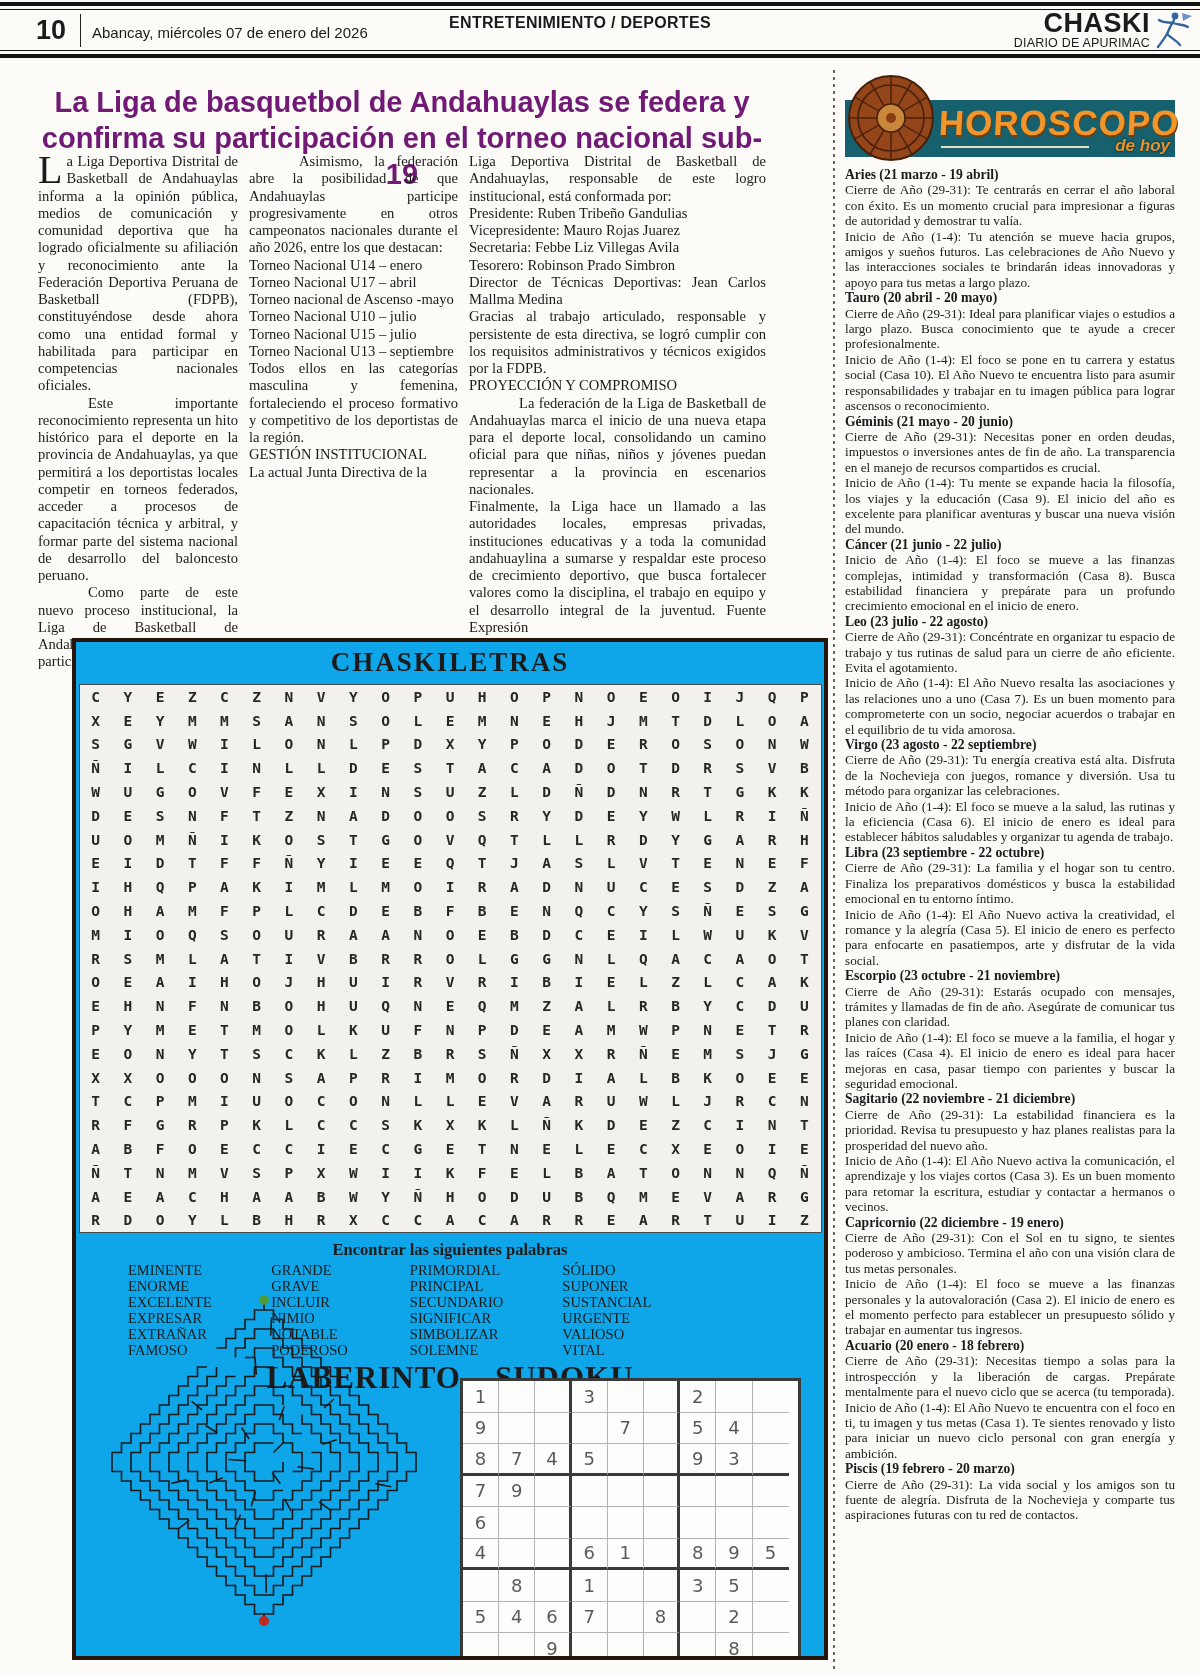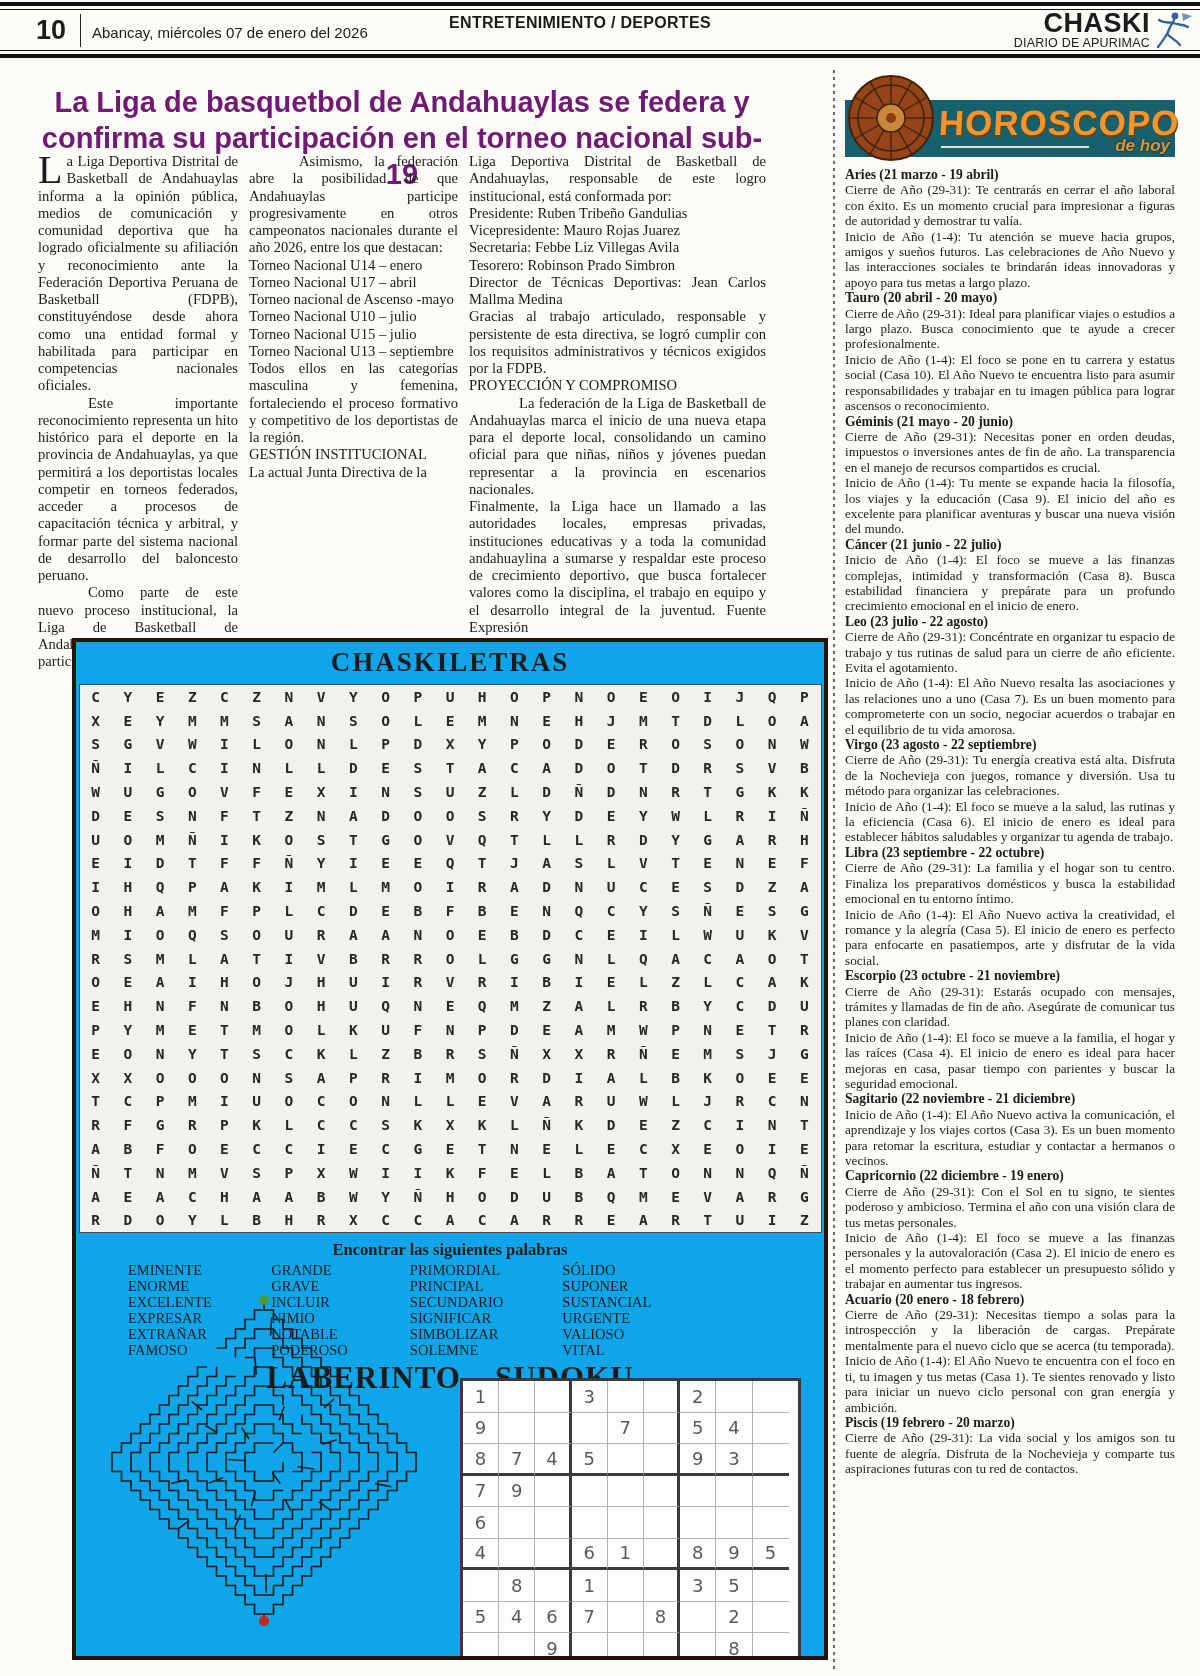--- a/index.html
+++ b/index.html
@@ -903,20 +903,21 @@
           <p>Cierre de Año (29-31): La familia y el hogar son tu centro. Finaliza los preparativos domésticos y busca la estabilidad emocional en tu entorno íntimo.</p>
           <p>Inicio de Año (1-4): El Año Nuevo activa la creatividad, el romance y la alegría (Casa 5). El inicio de enero es perfecto para enfocarte en pasatiempos, arte y disfrutar de la vida social.</p>
         </div>
         <div class="sign">
           <h4>Escorpio (23 octubre - 21 noviembre)</h4>
           <p>Cierre de Año (29-31): Estarás ocupado con mensajes, trámites y llamadas de fin de año. Asegúrate de comunicar tus planes con claridad.</p>
           <p>Inicio de Año (1-4): El foco se mueve a la familia, el hogar y las raíces (Casa 4). El inicio de enero es ideal para hacer mejoras en casa, pasar tiempo con parientes y buscar la seguridad emocional.</p>
         </div>
         <div class="sign">
           <h4>Sagitario (22 noviembre - 21 diciembre)</h4>
+          <p>Cierre de Año (29-31): La estabilidad financiera es la prioridad. Revisa tu presupuesto y haz planes realistas para la prosperidad del nuevo año.</p>
           <p>Inicio de Año (1-4): El Año Nuevo activa la comunicación, el aprendizaje y los viajes cortos (Casa 3). Es un buen momento para retomar la escritura, estudiar y contactar a hermanos o vecinos.</p>
         </div>
         <div class="sign">
           <h4>Capricornio (22 diciembre - 19 enero)</h4>
           <p>Cierre de Año (29-31): Con el Sol en tu signo, te sientes poderoso y ambicioso. Termina el año con una visión clara de tus metas personales.</p>
           <p>Inicio de Año (1-4): El foco se mueve a las finanzas personales y la autovaloración (Casa 2). El inicio de enero es el momento perfecto para establecer un presupuesto sólido y trabajar en aumentar tus ingresos.</p>
         </div>
         <div class="sign">
           <h4>Acuario (20 enero - 18 febrero)</h4>
           <p>Cierre de Año (29-31): Necesitas tiempo a solas para la introspección y la liberación de cargas. Prepárate mentalmente para el nuevo ciclo que se acerca (tu temporada).</p>

